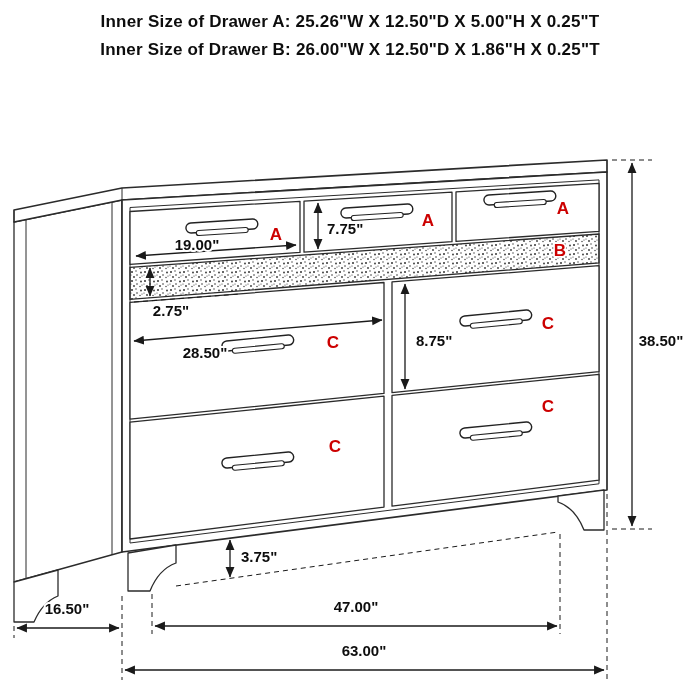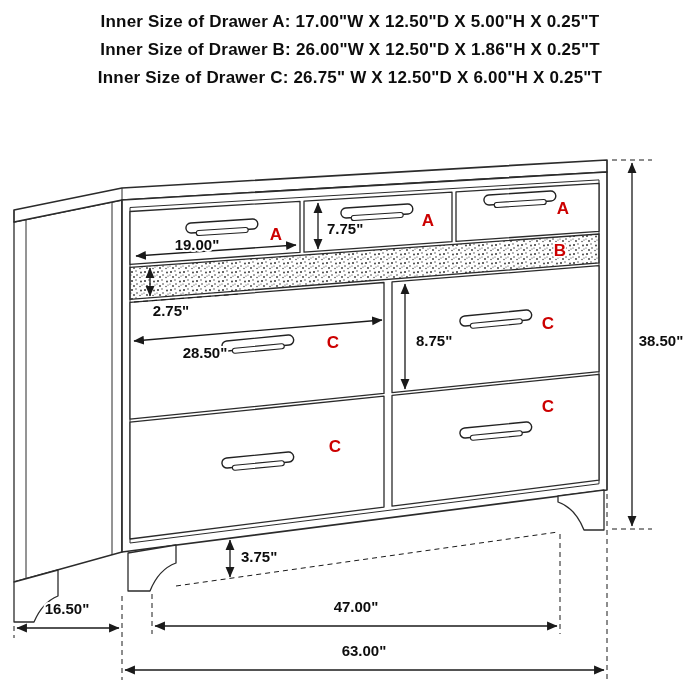--- a/index.html
+++ b/index.html
@@ -32,23 +32,22 @@
     paint-order:stroke; stroke:#ffffff; stroke-width:3; stroke-linejoin:round;
     text-anchor:middle;
   }
 </style>
 </head>
 <body>
 
 <div class="stage">
 
   <div class="header">
-    <div>Inner Size of Drawer A: 17.00"W X 12.50"D X 5.00"H X 0.25"T</div>
+    <div>Inner Size of Drawer A: 25.26"W X 12.50"D X 5.00"H X 0.25"T</div>
     <div>Inner Size of Drawer B: 26.00"W X 12.50"D X 1.86"H X 0.25"T</div>
-    <div>Inner Size of Drawer C: 26.75" W X 12.50"D X 6.00"H X 0.25"T</div>
   </div>
 
   <svg class="diagram" width="700" height="700" viewBox="0 0 700 700">
     <defs>
       <marker id="arrow" viewBox="0 0 10 10" refX="8.5" refY="5" markerWidth="9" markerHeight="9" orient="auto-start-reverse">
         <path d="M0,1.2 L9,5 L0,8.8 z" fill="#1a1a1a"></path>
       </marker>
       <pattern id="speckle" width="13" height="9" patternUnits="userSpaceOnUse">
         <circle cx="2" cy="2" r="1" fill="#333"></circle>
         <circle cx="7" cy="5" r="0.8" fill="#333"></circle>

